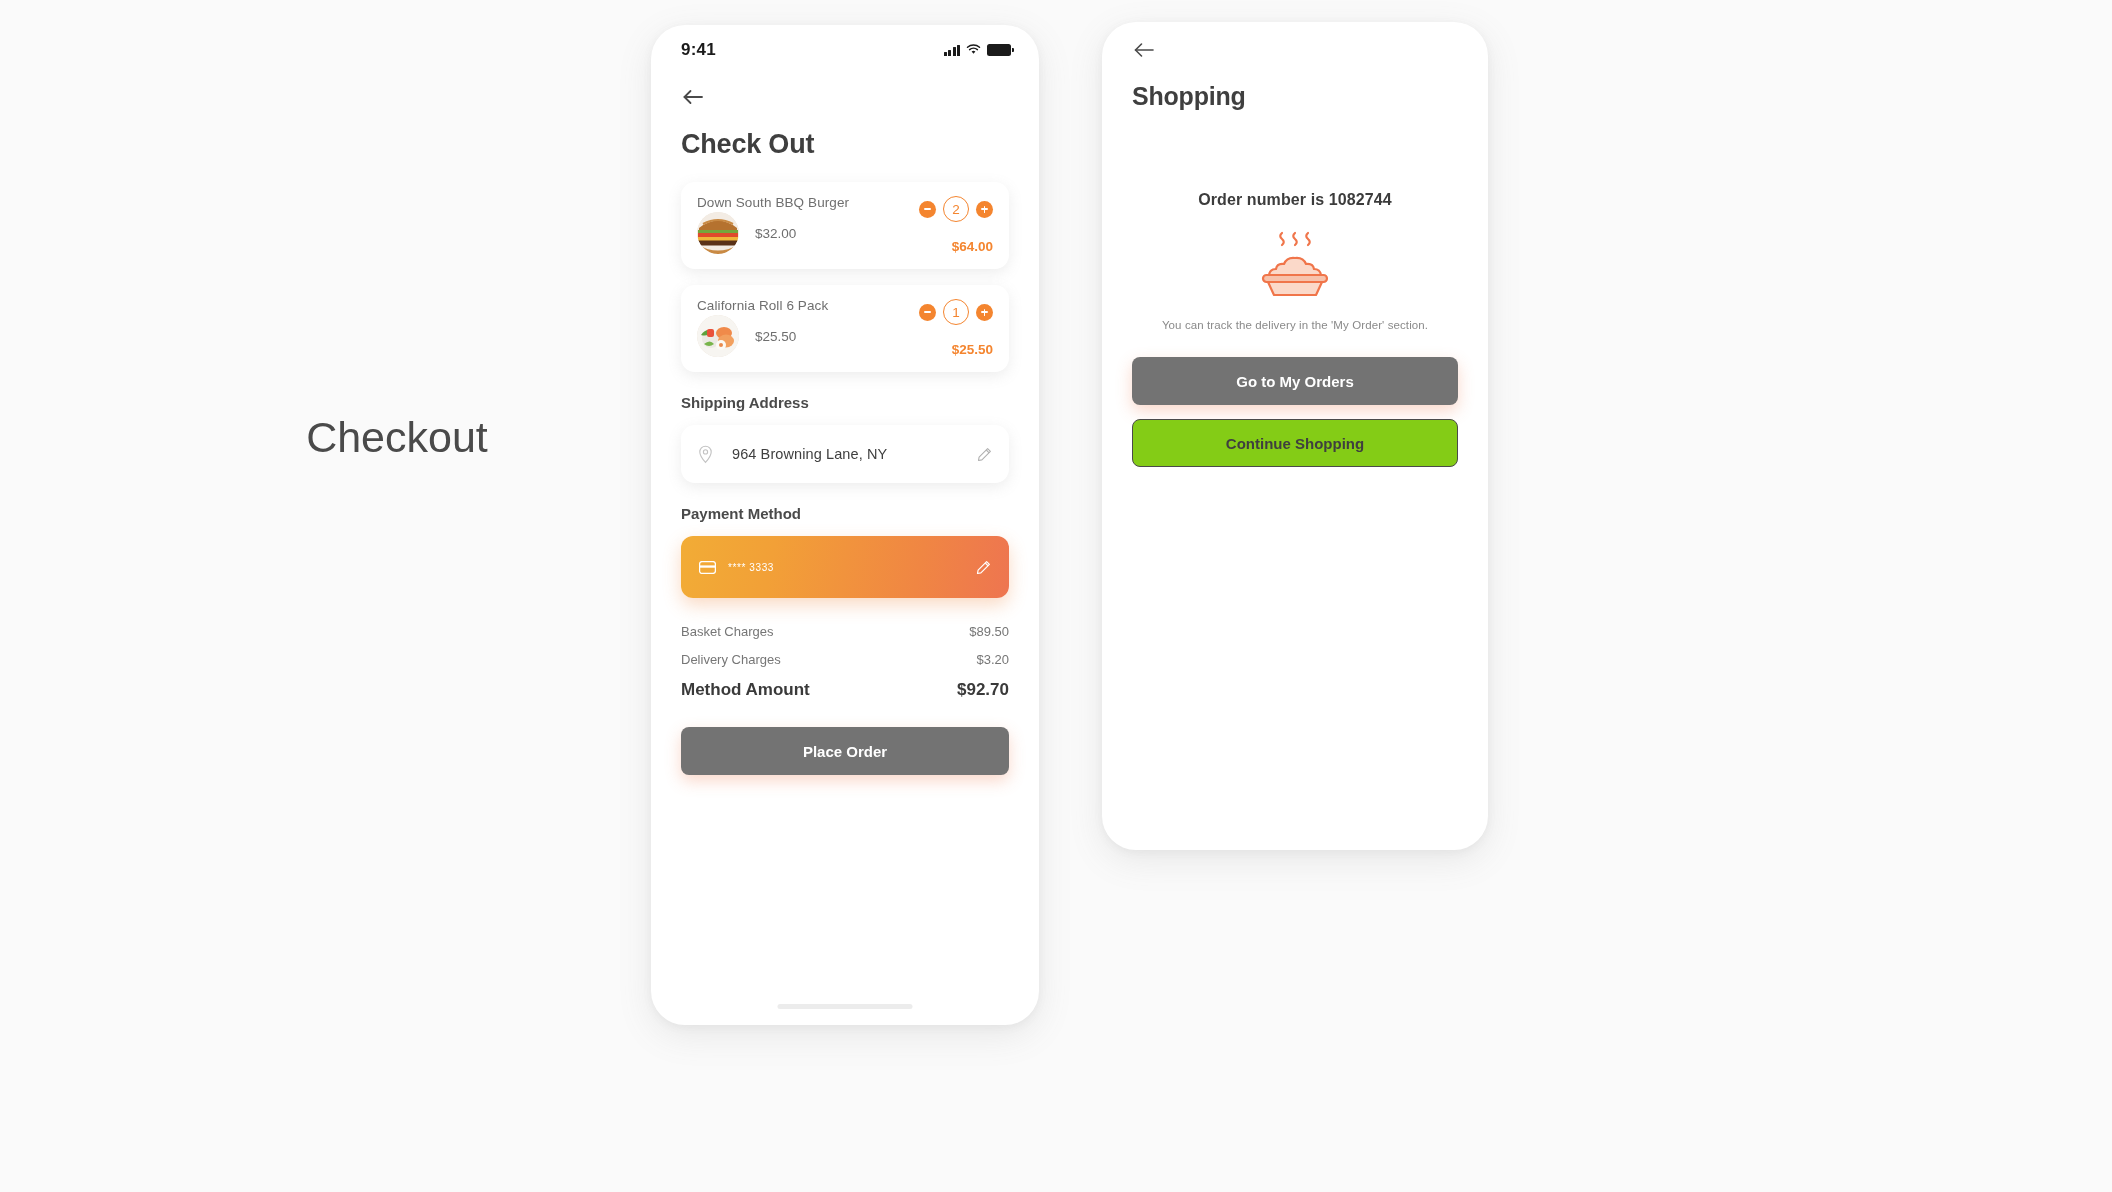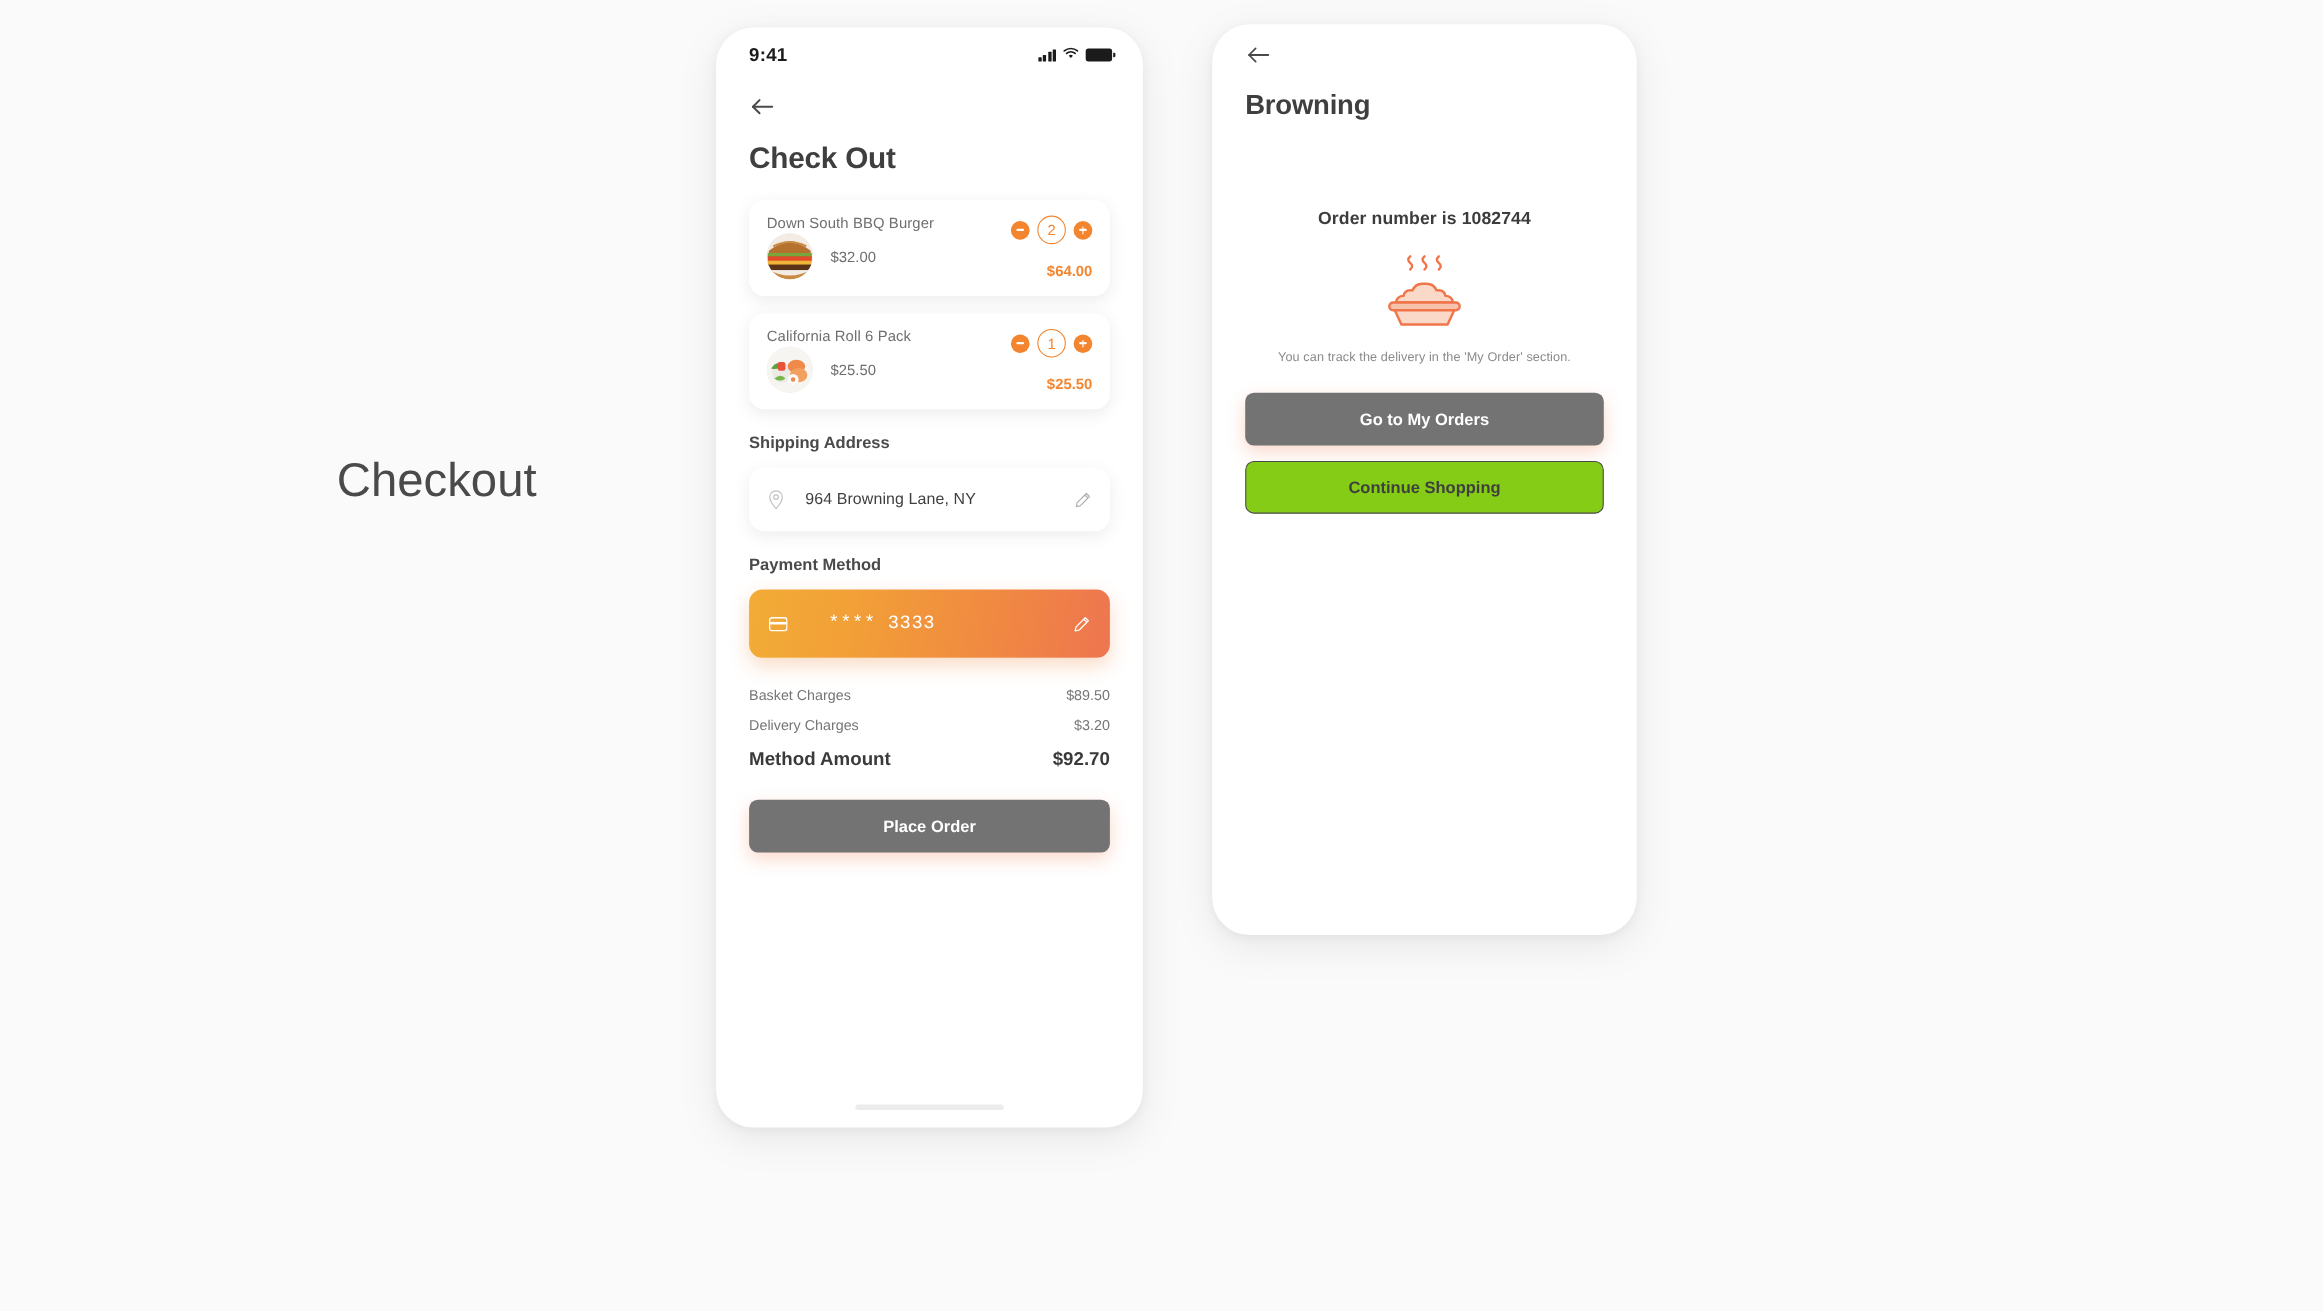--- a/index.html
+++ b/index.html
@@ -269,24 +269,23 @@
     background: linear-gradient(100deg, #F2AC36 0%, #F2A037 28%, #F08643 72%, #EE7550 100%);
     box-shadow: 0 7px 18px rgba(240,140,70,0.32);
     display: flex;
     align-items: center;
     padding: 0 18px;
     position: relative;
   }
   .card-icon { width: 17px; height: 13px; flex: 0 0 17px; }
   .pay-number {
     color: #ffffff;
-    font-size: 17px;
-    margin-left: 37px;
+    font-size: 10px;
+    margin-left: 12px;
     letter-spacing: 0.6px;
-    font-family: Liberation Mono, monospace;
   }
   .pay-edit {
     position: absolute;
     right: 18px;
     width: 15px;
     height: 15px;
     cursor: pointer;
   }
 
   
@@ -539,21 +538,21 @@
 <div class="phone phone-congrats">
   <div class="screen">
 
     <div class="back-row">
       <svg class="back-arrow" viewBox="0 0 26 20">
         <path d="M9.5 4 L3.5 10 L9.5 16" stroke="#4a4a4a" stroke-width="1.6" fill="none" stroke-linecap="round" stroke-linejoin="round"></path>
         <path d="M3.5 10 H21" stroke="#4a4a4a" stroke-width="1.6" fill="none" stroke-linecap="round"></path>
       </svg>
     </div>
 
-    <h1 class="page-title">Browning</h1>
+    <h1 class="page-title">Shopping</h1>
 
     <div class="congrats-body">
       <div class="order-number">Order number is 1082744</div>
 
       <svg class="food-illustration" viewBox="0 0 92 68">
         <g fill="none" stroke="#F0754A" stroke-width="2.2" stroke-linecap="round">
           <path d="M33 14 q3.5 -3 0 -6 q-3.5 -3 0 -6"></path>
           <path d="M46 14 q3.5 -3 0 -6 q-3.5 -3 0 -6"></path>
           <path d="M59 14 q3.5 -3 0 -6 q-3.5 -3 0 -6"></path>
         </g>

